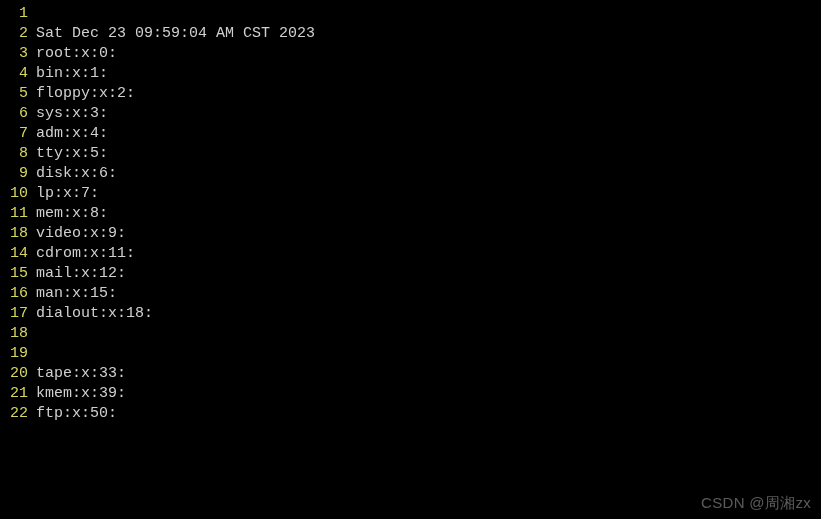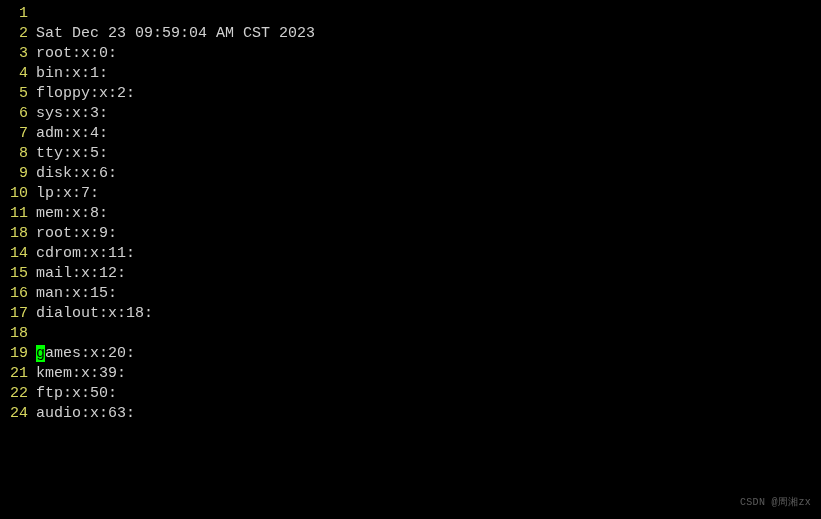--- a/index.html
+++ b/index.html
@@ -32,45 +32,45 @@
   }
   .cursor {
     background: #00ff00;
     color: #000;
   }
   .watermark {
     position: absolute;
     bottom: 6px;
     right: 10px;
     color: rgba(200,200,200,0.45);
-    font-family: Liberation Mono, monospace;
-    font-size: 10px;
+    font-family: Liberation Sans, sans-serif;
+    font-size: 15px;
     letter-spacing: 0.3px;
   }
 </style>
 </head>
 <body>
 
 <div class="editor" id="editor">
     <div class="line"><span class="gutter">1</span><span class="content"></span></div>
     <div class="line"><span class="gutter">2</span><span class="content">Sat Dec 23 09:59:04 AM CST 2023</span></div>
     <div class="line"><span class="gutter">3</span><span class="content">root:x:0:</span></div>
     <div class="line"><span class="gutter">4</span><span class="content">bin:x:1:</span></div>
     <div class="line"><span class="gutter">5</span><span class="content">floppy:x:2:</span></div>
     <div class="line"><span class="gutter">6</span><span class="content">sys:x:3:</span></div>
     <div class="line"><span class="gutter">7</span><span class="content">adm:x:4:</span></div>
     <div class="line"><span class="gutter">8</span><span class="content">tty:x:5:</span></div>
     <div class="line"><span class="gutter">9</span><span class="content">disk:x:6:</span></div>
     <div class="line"><span class="gutter">10</span><span class="content">lp:x:7:</span></div>
     <div class="line"><span class="gutter">11</span><span class="content">mem:x:8:</span></div>
-    <div class="line"><span class="gutter">18</span><span class="content">root:x:9:</span></div>
+    <div class="line"><span class="gutter">18</span><span class="content">video:x:9:</span></div>
     <div class="line"><span class="gutter">14</span><span class="content">cdrom:x:11:</span></div>
     <div class="line"><span class="gutter">15</span><span class="content">mail:x:12:</span></div>
     <div class="line"><span class="gutter">16</span><span class="content">man:x:15:</span></div>
     <div class="line"><span class="gutter">17</span><span class="content">dialout:x:18:</span></div>
     <div class="line"><span class="gutter">18</span></div>
-    <div class="line"><span class="gutter">19</span><span class="content"><span class="cursor">g</span>ames:x:20:</span></div>
+    <div class="line"><span class="gutter">19</span></div>
+    <div class="line"><span class="gutter">20</span><span class="content">tape:x:33:</span></div>
     <div class="line"><span class="gutter">21</span><span class="content">kmem:x:39:</span></div>
     <div class="line"><span class="gutter">22</span><span class="content">ftp:x:50:</span></div>
-    <div class="line"><span class="gutter">24</span><span class="content">audio:x:63:</span></div>
   </div>
 
 <div class="watermark">CSDN @周湘zx</div>
 
 </body></html>

